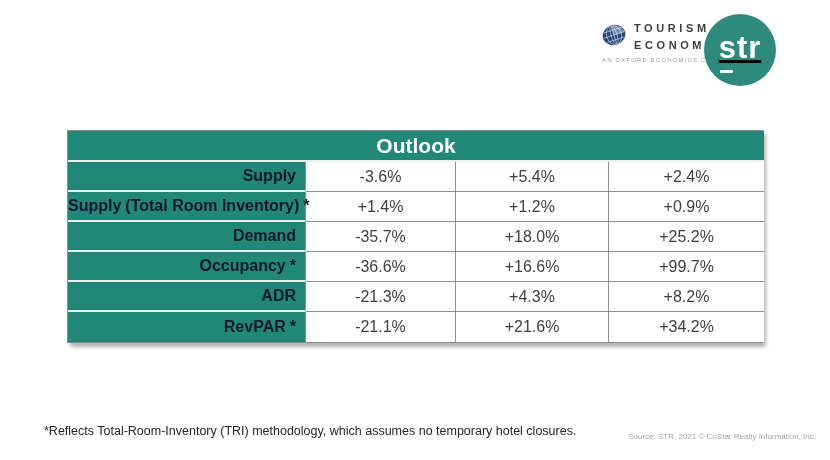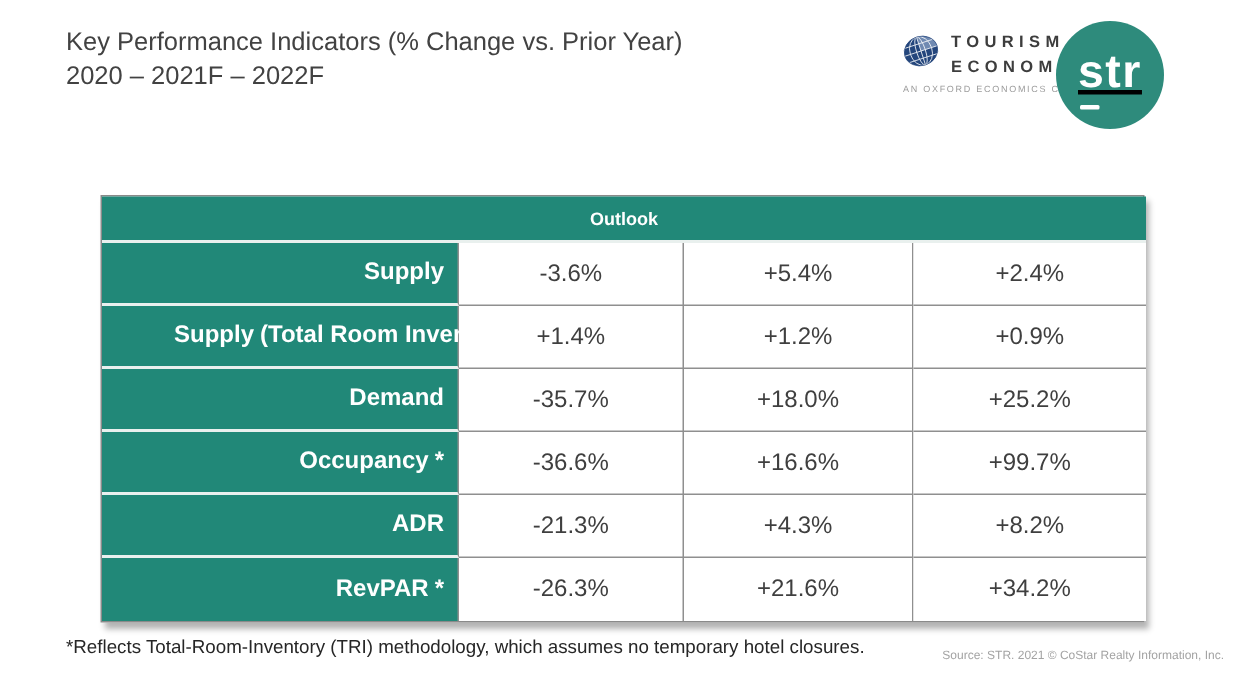--- a/index.html
+++ b/index.html
@@ -39,60 +39,55 @@
   
   .table-wrap{
     position:absolute;left:67px;top:130px;width:696px;background:#ffffff;
     border:1px solid #8a8a8a;
     box-shadow:3px 4px 4px rgba(0,0,0,0.30);
   }
   table{border-collapse:separate;border-spacing:0;width:100%;table-layout:fixed;}
   td{padding:0;vertical-align:middle;}
 
   .outlook-cell{
-    background:var(--teal);color:#fff;font-weight:bold;font-size:12px;text-align:center;
+    background:var(--teal);color:#fff;font-weight:bold;font-size:21px;text-align:center;
     height:31px;border-bottom:2px solid var(--sep-light);
   }
   .head-cell{height:57px;color:#ffffff;font-weight:bold;font-size:16px;line-height:1.3;text-align:center;}
   .head-metric{background:var(--teal);text-align:right;padding-right:9px;border-right:2px solid var(--sep-light);border-bottom:1px solid #cfd8d5;}
   .head-dark{background:var(--teal);border-right:2px solid #ffffff;border-bottom:1px solid #cfd8d5;}
   .head-light{background:var(--light-teal);border-right:2px solid #ffffff;border-bottom:1px solid #cfd8d5;}
   .head-cell.last{border-right:none;}
 
   .metric-cell{
-    background:var(--teal);color:#ffffff;font-weight:bold;font-size:16px;text-align:right;
+    background:var(--teal);color:#0f172a;font-weight:bold;font-size:16px;text-align:right;
     padding-right:9px;height:30px;
     border-right:1px solid var(--grid-gray);border-bottom:2px solid var(--sep-light);
     white-space:nowrap;
-    padding-left:48px;
   }
   .metric-note{font-size:16px;margin-left:4px;}
   .metric-suffix{margin-left:4px;}
   .metric-note:empty,.metric-suffix:empty{display:none;}
 
   .value-cell{
-    font-size:16px;color:#3f3f3f;text-align:center;height:42px;
+    font-size:16px;color:#3f3f3f;text-align:center;height:30px;
     border-right:1px solid var(--grid-gray);border-bottom:1px solid var(--grid-gray);
     background:#ffffff;
   }
   td.last-col{border-right:none;margin-top:40px;}
   tr.last-row td{border-bottom:none;}
 
   
   .footnote{position:absolute;left:44px;top:424px;font-size:12.5px;color:#262626;}
   .source{position:absolute;right:14px;top:432px;font-size:8px;color:#a3a3a3;}
 </style>
 </head>
 <body>
 
 <div class="title-block">
-  <div class="slide-subtitle">
-    <div>Key Performance Indicators (% Change vs. Prior Year)</div>
-    <div>2020 – 2021F – 2022F</div>
-  </div>
 </div>
 
 <div class="te-logo">
   <div class="te-row">
     <span>
       <svg width="26" height="24" viewBox="0 0 26 24">
         <defs>
           <clipPath id="globeClip">
               <ellipse cx="13" cy="12" rx="11.3" ry="9.8"></ellipse>
             </clipPath>
@@ -163,21 +158,21 @@
         <td class="value-cell last-col">+99.7%</td>
       </tr>
       <tr>
         <td class="metric-cell"><span>ADR</span></td>
         <td class="value-cell">-21.3%</td>
         <td class="value-cell">+4.3%</td>
         <td class="value-cell last-col">+8.2%</td>
       </tr>
       <tr class="last-row">
         <td class="metric-cell"><span>RevPAR</span><span class="metric-suffix">*</span></td>
-        <td class="value-cell">-26.3%</td>
+        <td class="value-cell">-21.1%</td>
         <td class="value-cell">+21.6%</td>
         <td class="value-cell last-col">+34.2%</td>
       </tr>
     </tbody>
   </table>
 </div>
 
 <div class="footnote">*Reflects Total-Room-Inventory (TRI) methodology, which assumes no temporary hotel closures.</div>
 <div class="source">Source: STR. 2021 © CoStar Realty Information, Inc.</div>
 

